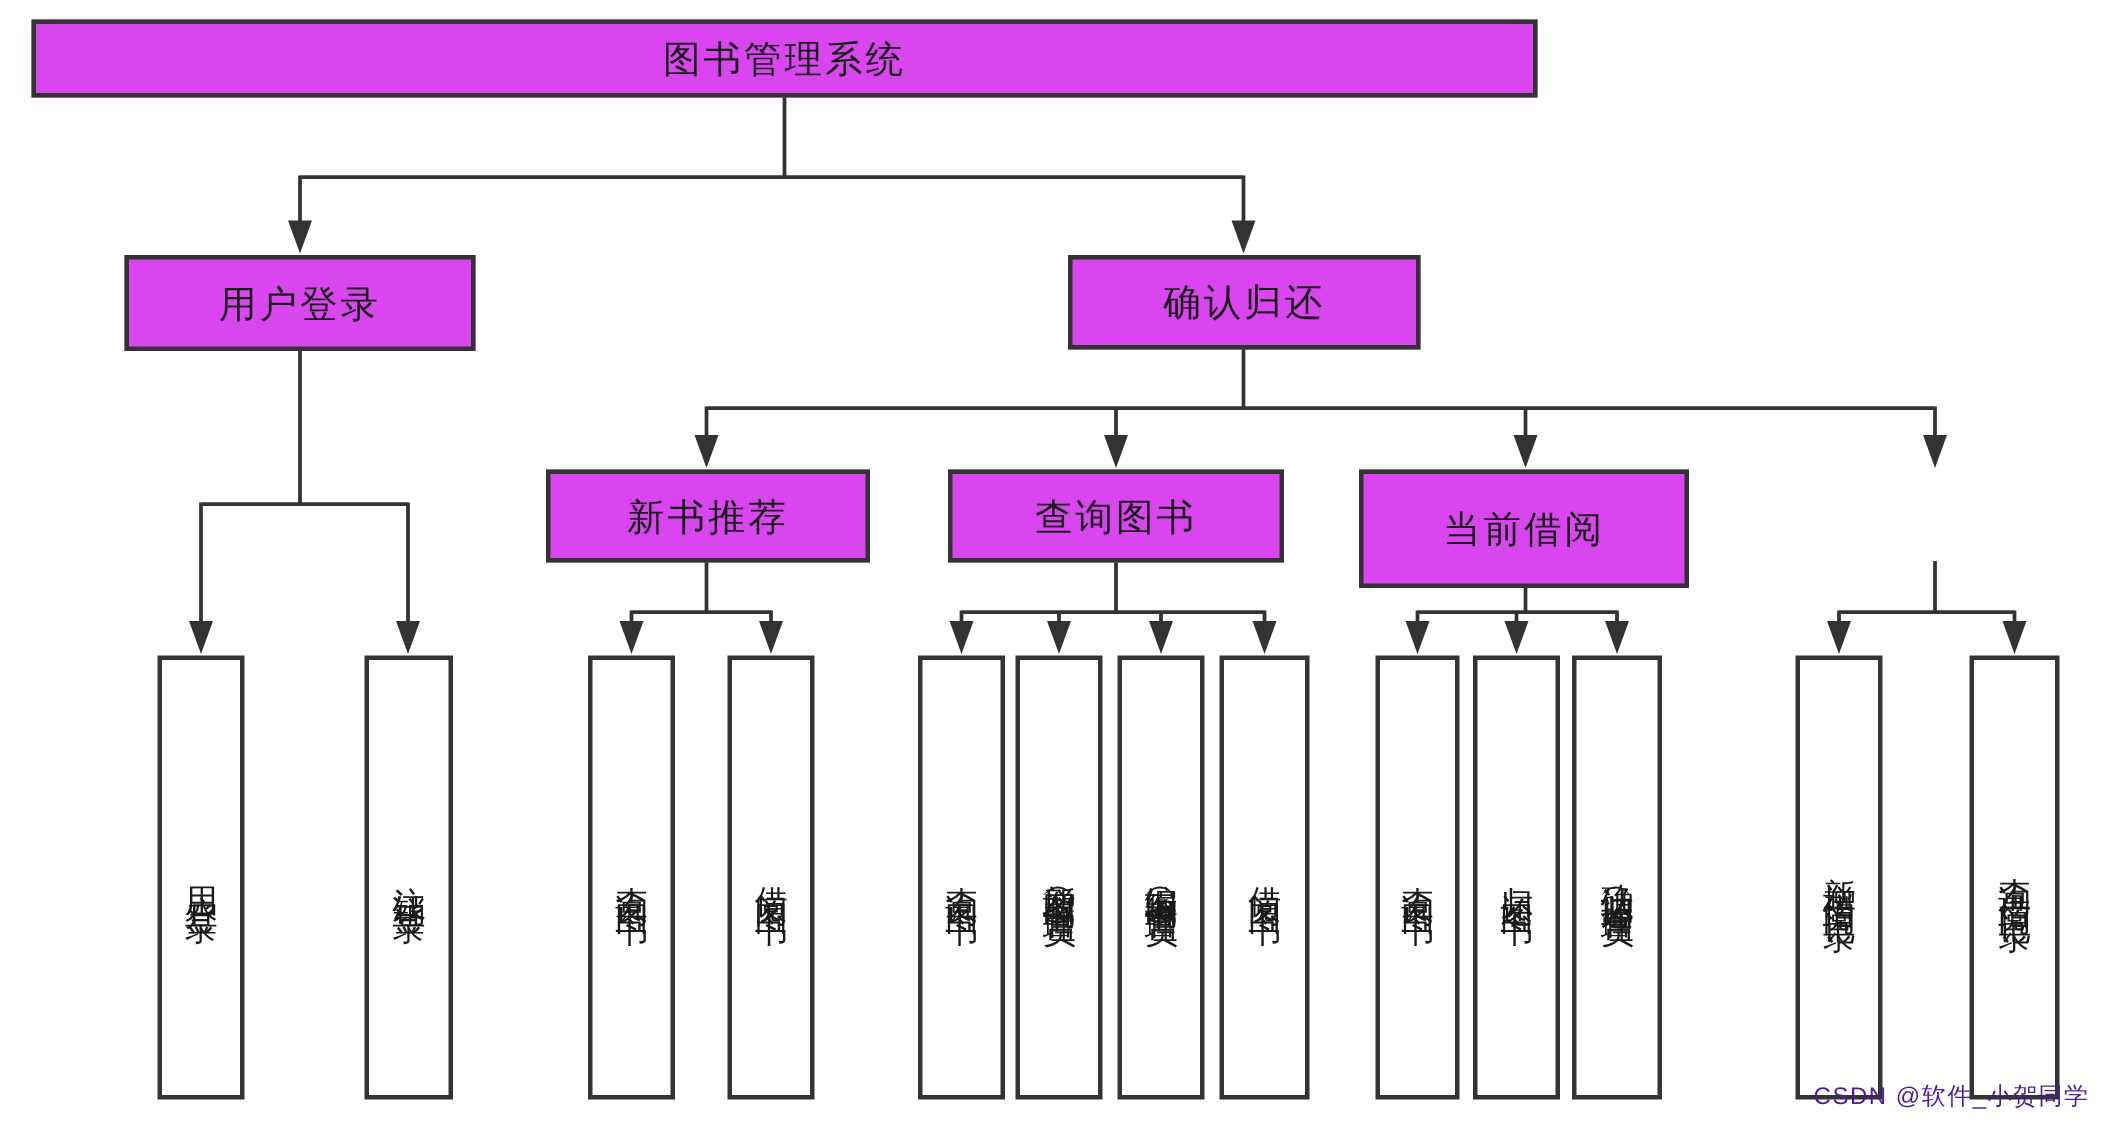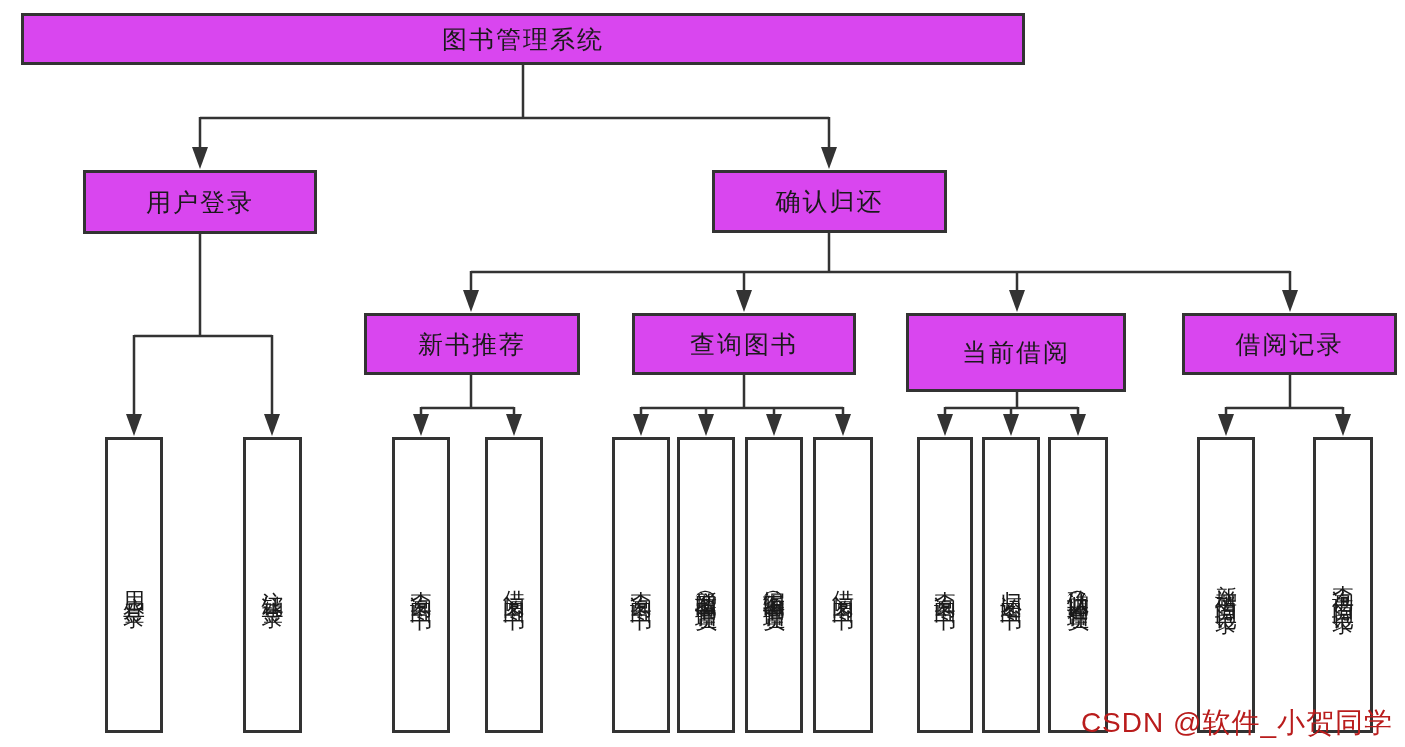--- a/index.html
+++ b/index.html
@@ -47,22 +47,22 @@
     font-size: 22px;
     letter-spacing: 6px;
     line-height: 1.1;
     white-space: nowrap;
   }
   .vbox.tight .vlabel { letter-spacing: 3px; }
   #watermark {
     position: absolute;
     right: 12px;
     bottom: 5px;
-    font-size: 28px;
-    color: #b91c1c;
+    font-size: 16px;
+    color: #4c1d95;
     letter-spacing: 1px;
     z-index: 2;
     white-space: nowrap;
   }
 </style>
 </head>
 <body>
 
 <div id="canvas">
 
@@ -126,23 +126,20 @@
 
   <div class="hbox" style="left:364px; top:313px; width:216px; height:62px;">
     <span>新书推荐</span>
   </div>
   <div class="hbox" style="left:632px; top:313px; width:224px; height:62px;">
     <span>查询图书</span>
   </div>
   <div class="hbox" style="left:906px; top:313px; width:220px; height:79px;">
     <span>当前借阅</span>
   </div>
-  <div class="hbox" style="left:1182px; top:313px; width:215px; height:62px;">
-    <span>借阅记录</span>
-  </div>
 
   <div class="vbox" style="left:105px; top:437px; width:58px; height:296px;">
     <span class="vlabel">用户登录</span>
   </div>
   <div class="vbox" style="left:243px; top:437px; width:59px; height:296px;">
     <span class="vlabel">注销登录</span>
   </div>
 
   <div class="vbox" style="left:392px; top:437px; width:58px; height:296px;">
     <span class="vlabel">查询图书</span>

